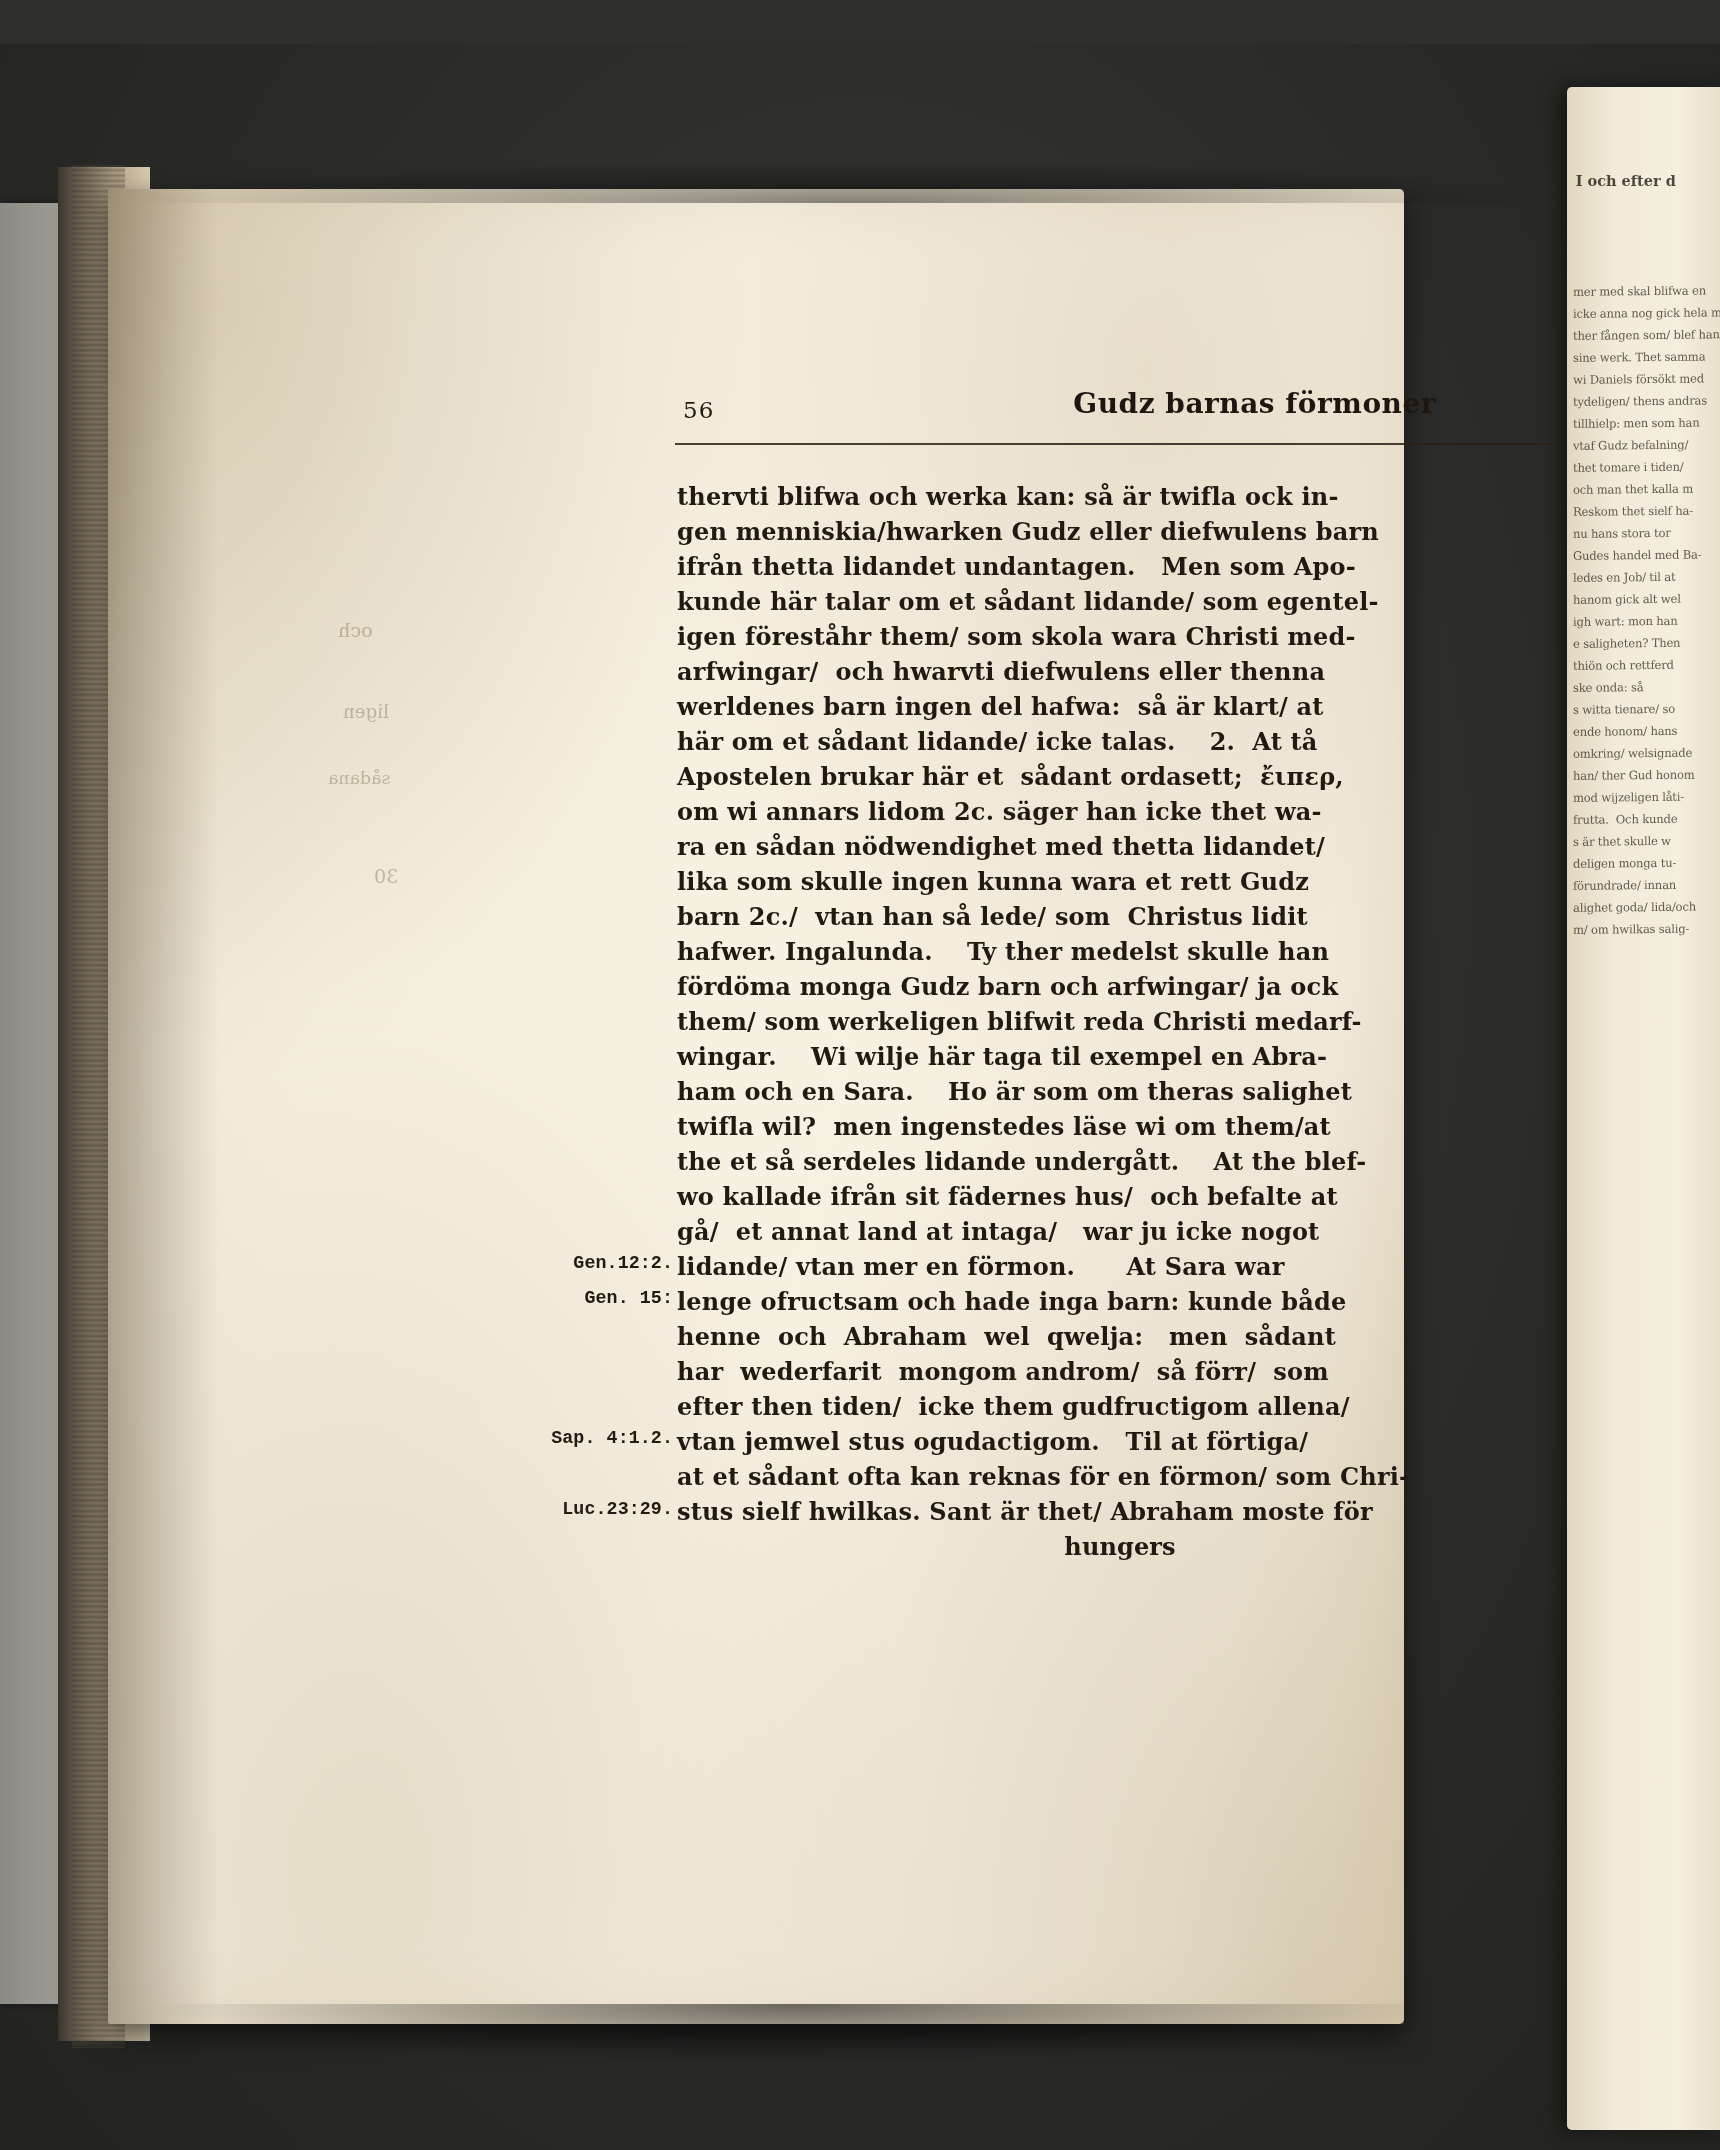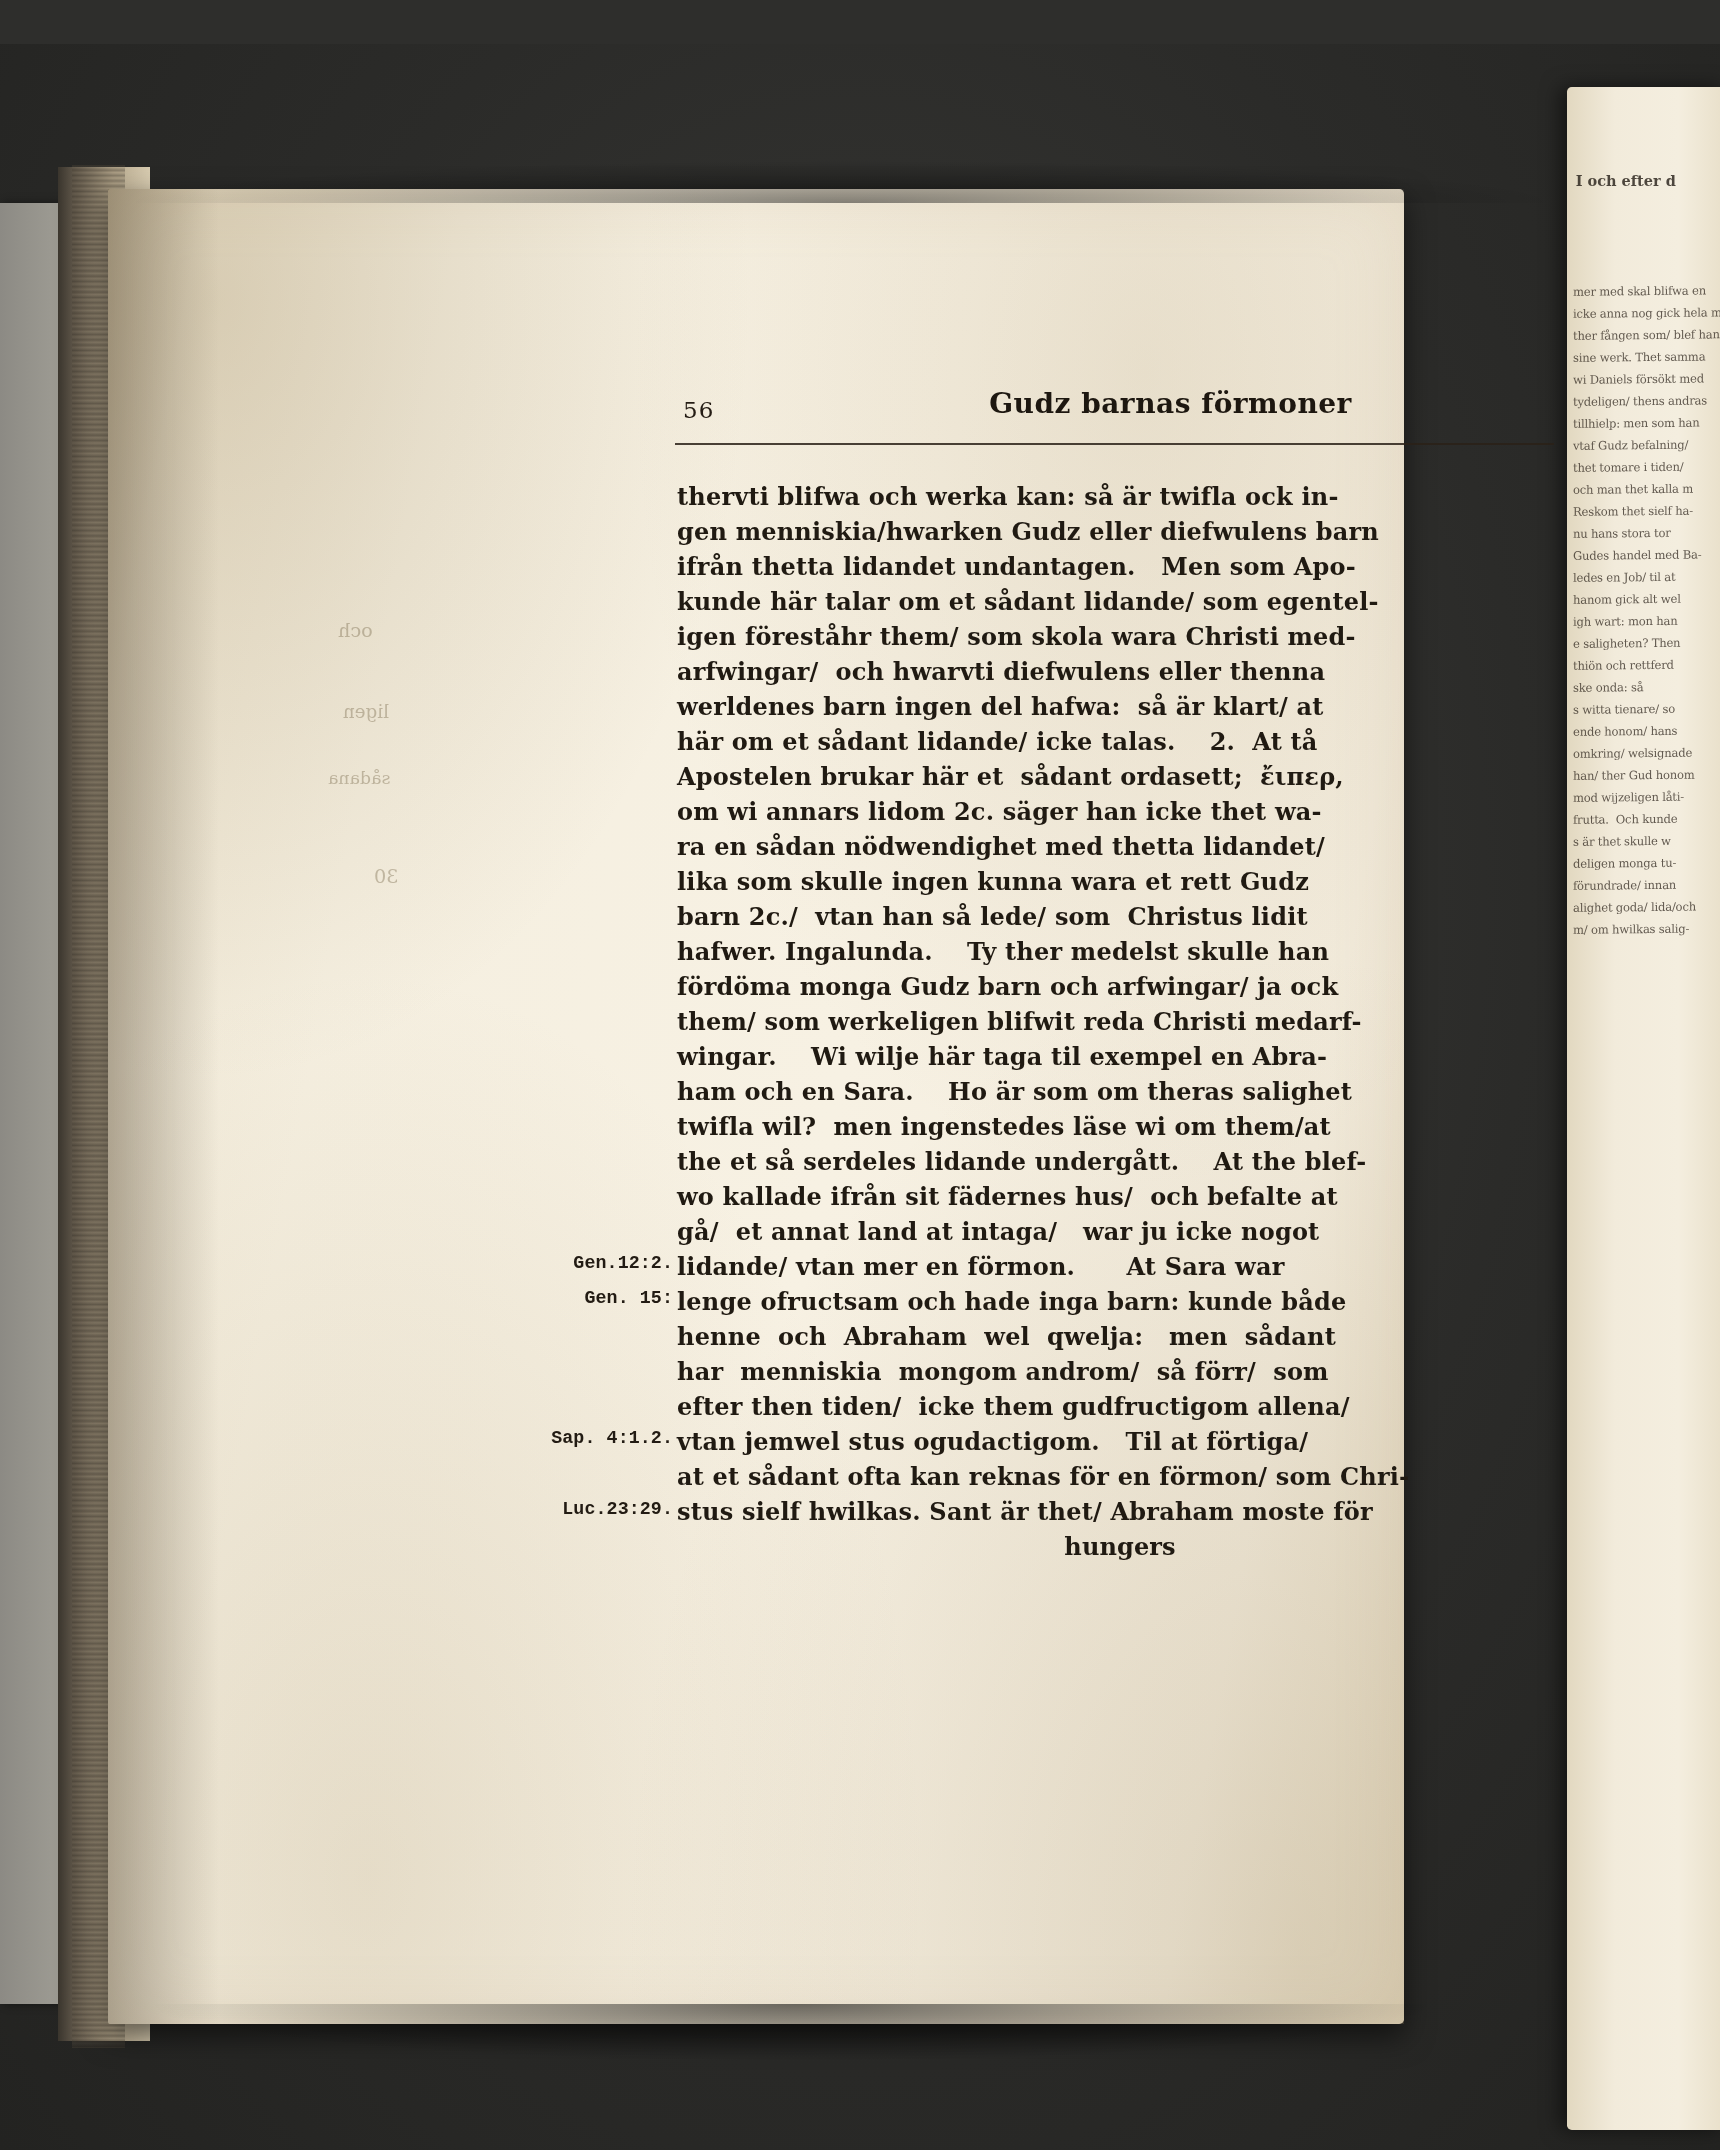--- a/index.html
+++ b/index.html
@@ -161,21 +161,21 @@
   .running-head {
     position: absolute;
     left: 797px;
     top: 198px;
     width: 531px;
     font-size: 28px;
     font-weight: bold;
     color: #1d1710;
     letter-spacing: 0.5px;
     font-family: "DejaVu Serif", serif;
-    text-align: center;
+    text-align: right;
   }
 
   .rule {
     position: absolute;
     left: 567px;
     top: 254px;
     width: 879px;
     height: 1.9px;
     background: #2a2118;
     opacity: 0.85;
@@ -331,21 +331,21 @@
           <span class="line just">them/ som werkeligen blifwit reda Christi medarf-</span>
           <span class="line just">wingar.    Wi wilje här taga til exempel en Abra-</span>
           <span class="line just">ham och en Sara.    Ho är som om theras salighet</span>
           <span class="line just">twifla wil?  men ingenstedes läse wi om them/at</span>
           <span class="line just">the et så serdeles lidande undergått.    At the blef-</span>
           <span class="line just">wo kallade ifrån sit fädernes hus/  och befalte at</span>
           <span class="line just">gå/  et annat land at intaga/   war ju icke nogot</span>
           <span class="line just">lidande/ vtan mer en förmon.      At Sara war</span>
           <span class="line just">lenge ofructsam och hade inga barn: kunde både</span>
           <span class="line just">henne  och  Abraham  wel  qwelja:   men  sådant</span>
-          <span class="line just">har  menniskia  mongom androm/  så förr/  som</span>
+          <span class="line just">har  wederfarit  mongom androm/  så förr/  som</span>
           <span class="line just">efter then tiden/  icke them gudfructigom allena/</span>
           <span class="line just">vtan jemwel stus ogudactigom.   Til at förtiga/</span>
           <span class="line just">at et sådant ofta kan reknas för en förmon/ som Chri-</span>
           <span class="line just">stus sielf hwilkas. Sant är thet/ Abraham moste för</span>
           <span class="line last">hungers</span>
         </div>
 
     </div>
   </div>
 

